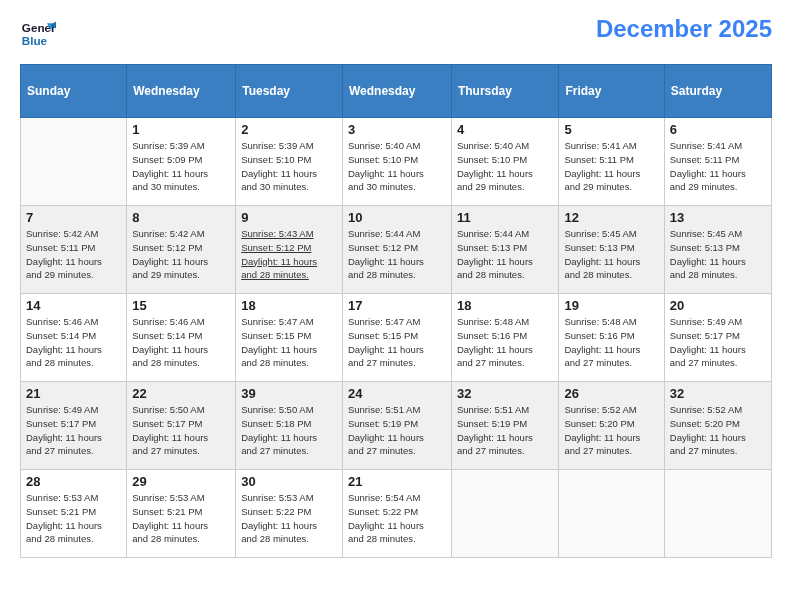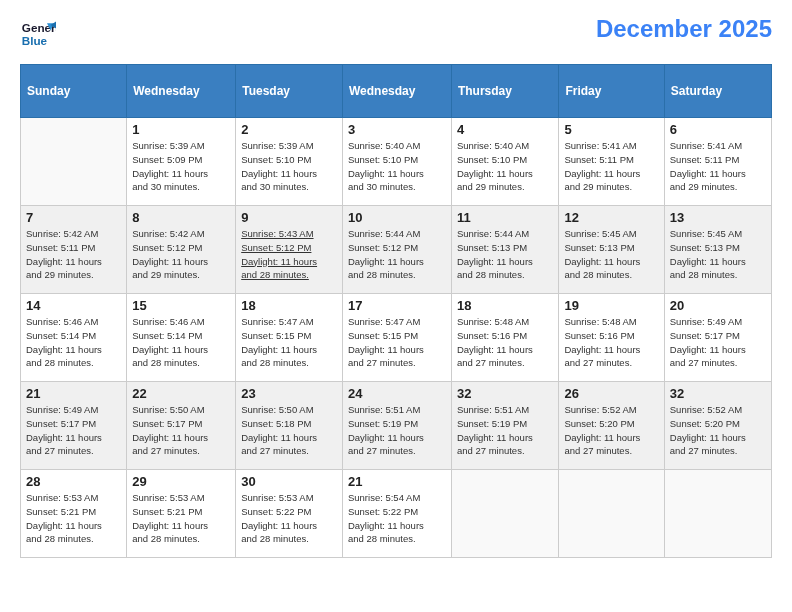--- a/index.html
+++ b/index.html
@@ -273,21 +273,21 @@
 and 27 minutes.</div>
           </td>
           <td>
             <span class="day-num">22</span>
             <div class="day-info" style="white-space: pre-line;">Sunrise: 5:50 AM
 Sunset: 5:17 PM
 Daylight: 11 hours
 and 27 minutes.</div>
           </td>
           <td>
-            <span class="day-num">23</span>
+            <span class="day-num">39</span>
             <div class="day-info" style="white-space: pre-line;">Sunrise: 5:50 AM
 Sunset: 5:18 PM
 Daylight: 11 hours
 and 27 minutes.</div>
           </td>
           <td>
             <span class="day-num">24</span>
             <div class="day-info" style="white-space: pre-line;">Sunrise: 5:51 AM
 Sunset: 5:19 PM
 Daylight: 11 hours

